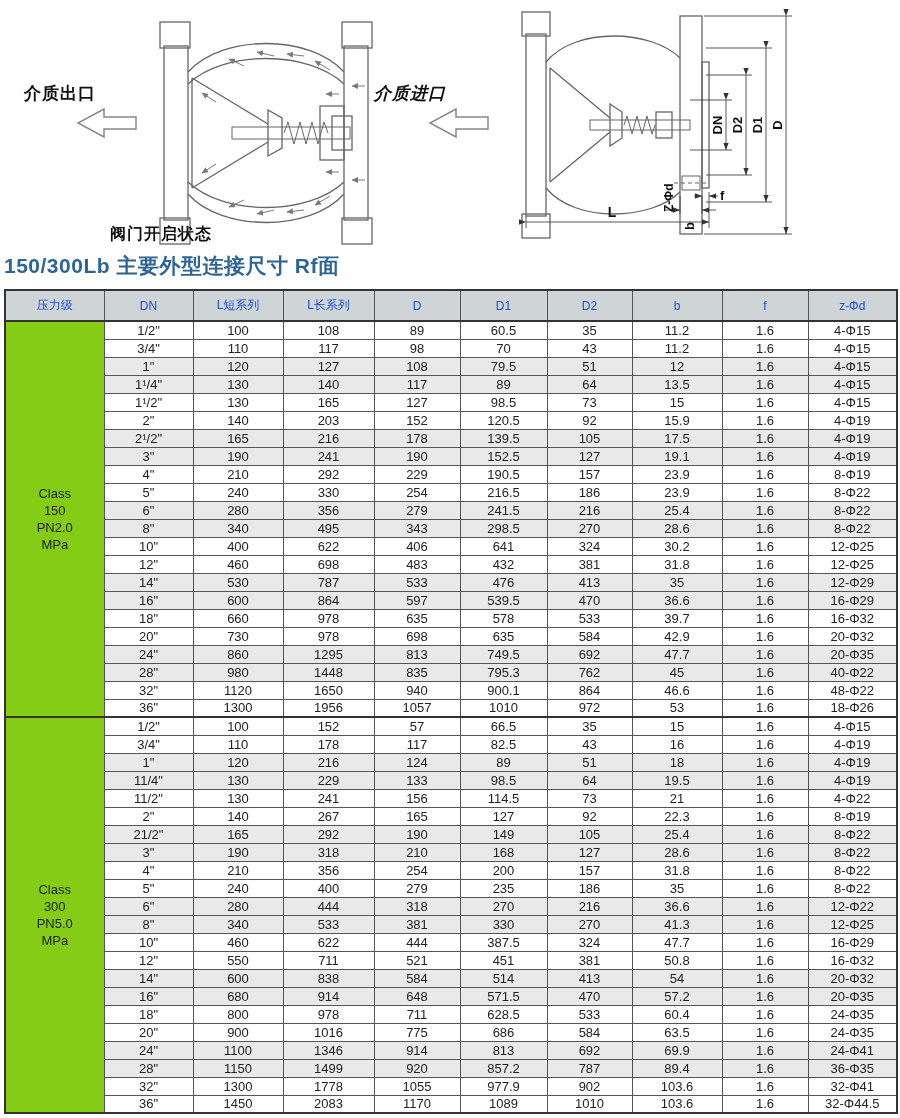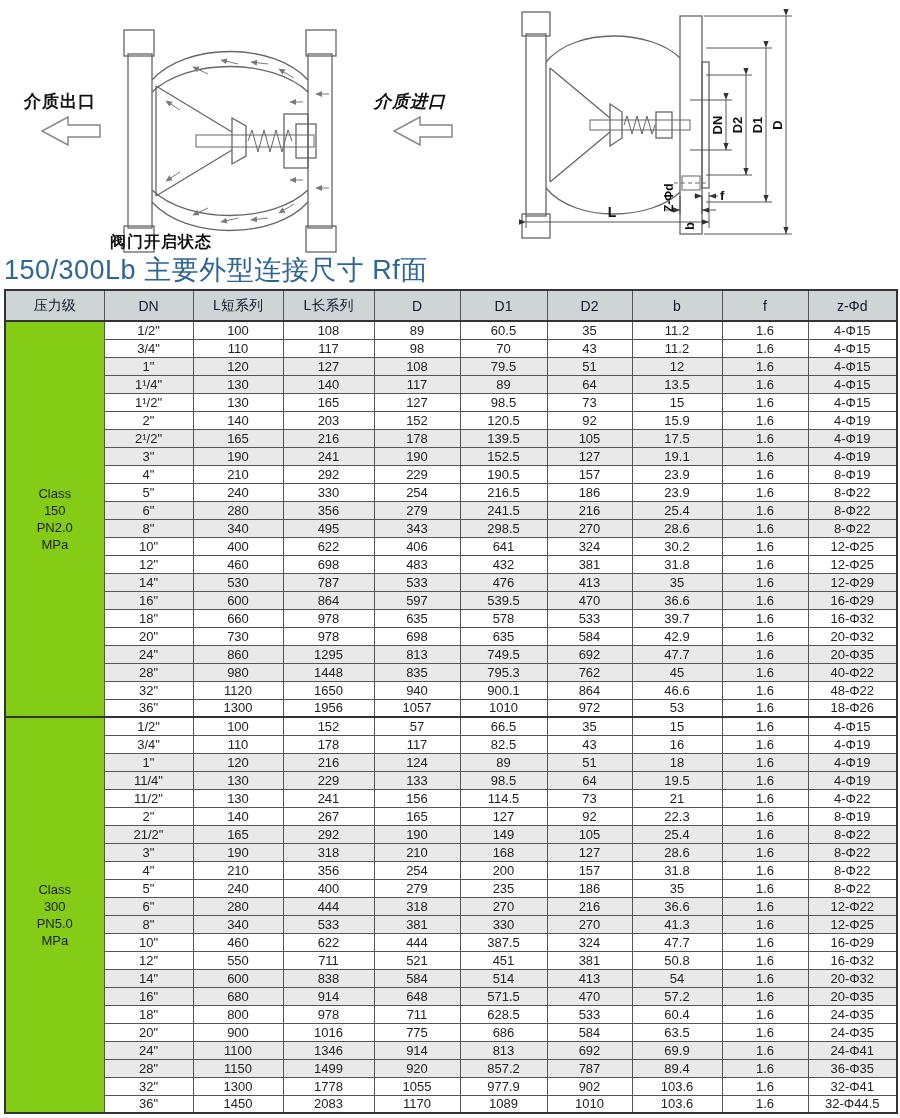--- a/index.html
+++ b/index.html
@@ -1,43 +1,43 @@
 <!DOCTYPE html>
 <html style="--title-blue: #2e6593; --header-bg: #cfd4d6; --alt-row-bg: #e9e9e9; --border: #555555; --line-art: #666666;"><head>
 <meta charset="utf-8">
 <style>
   html,body{margin:0;padding:0;}
   body{
     width:900px;height:1118px;position:relative;background:#fff;
     font-family:"Liberation Sans","DejaVu Sans",sans-serif;color:#222;overflow:hidden;
   }
   .drawing{position:absolute;}
-  #dwg-left{left:0;top:16px;width:460px;height:248px;}
+  #dwg-left{left:0;top:8px;width:460px;height:248px;padding-left:36px;}
   #dwg-right{left:460px;top:0;width:440px;height:248px;}
   .dwg-label{position:absolute;font-weight:bold;font-size:17px;color:#111;letter-spacing:1px;}
   .dwg-caption{position:absolute;font-weight:bold;font-size:16px;color:#111;text-align:left;letter-spacing:1px;}
   #left-caption{left:110px;top:216px;width:230px;}
   #right-caption{left:20px;top:222px;width:420px;font-size:15px;letter-spacing:0;}
   #outlet-label{left:24px;top:74px;}
   #inlet-label{left:374px;top:74px;font-style:italic;}
   #page-title{
-    position:absolute;left:4px;top:252px;font-size:27px;font-weight:normal;
+    position:absolute;left:4px;top:252px;font-size:21px;font-weight:bold;
     color:var(--title-blue,#2e6593);letter-spacing:0.5px;
   }
   table.dim-table{
     position:absolute;left:4px;top:289px;width:892px;
     border-collapse:collapse;table-layout:fixed;
     border:2px solid #333;
   }
   .dim-table th,.dim-table td{
     border:1px solid #555;text-align:center;vertical-align:middle;
     padding:0;overflow:hidden;white-space:nowrap;
   }
   .dim-table thead th{
-    height:29px;background:var(--header-bg,#cfd4d6);font-size:14px;font-weight:normal;color:#0f172a;
+    height:29px;background:var(--header-bg,#cfd4d6);font-size:12px;font-weight:normal;color:#1d4ed8;
   }
   .dim-table tbody tr{height:18px;}
   .dim-table tbody td{font-size:13px;color:#222;background:#fff;}
   .dim-table tbody tr.alt td{background:var(--alt-row-bg,#e9e9e9);}
   .dim-table td.class-cell{background:#84cc16;font-size:13px;line-height:17px;color:#222;}
   .dim-table tbody tr.sec-start td{border-top:2px solid #333;}
   svg{display:block;}
   svg text{font-family:"Liberation Sans","DejaVu Sans",sans-serif;}
 </style>
 </head>

